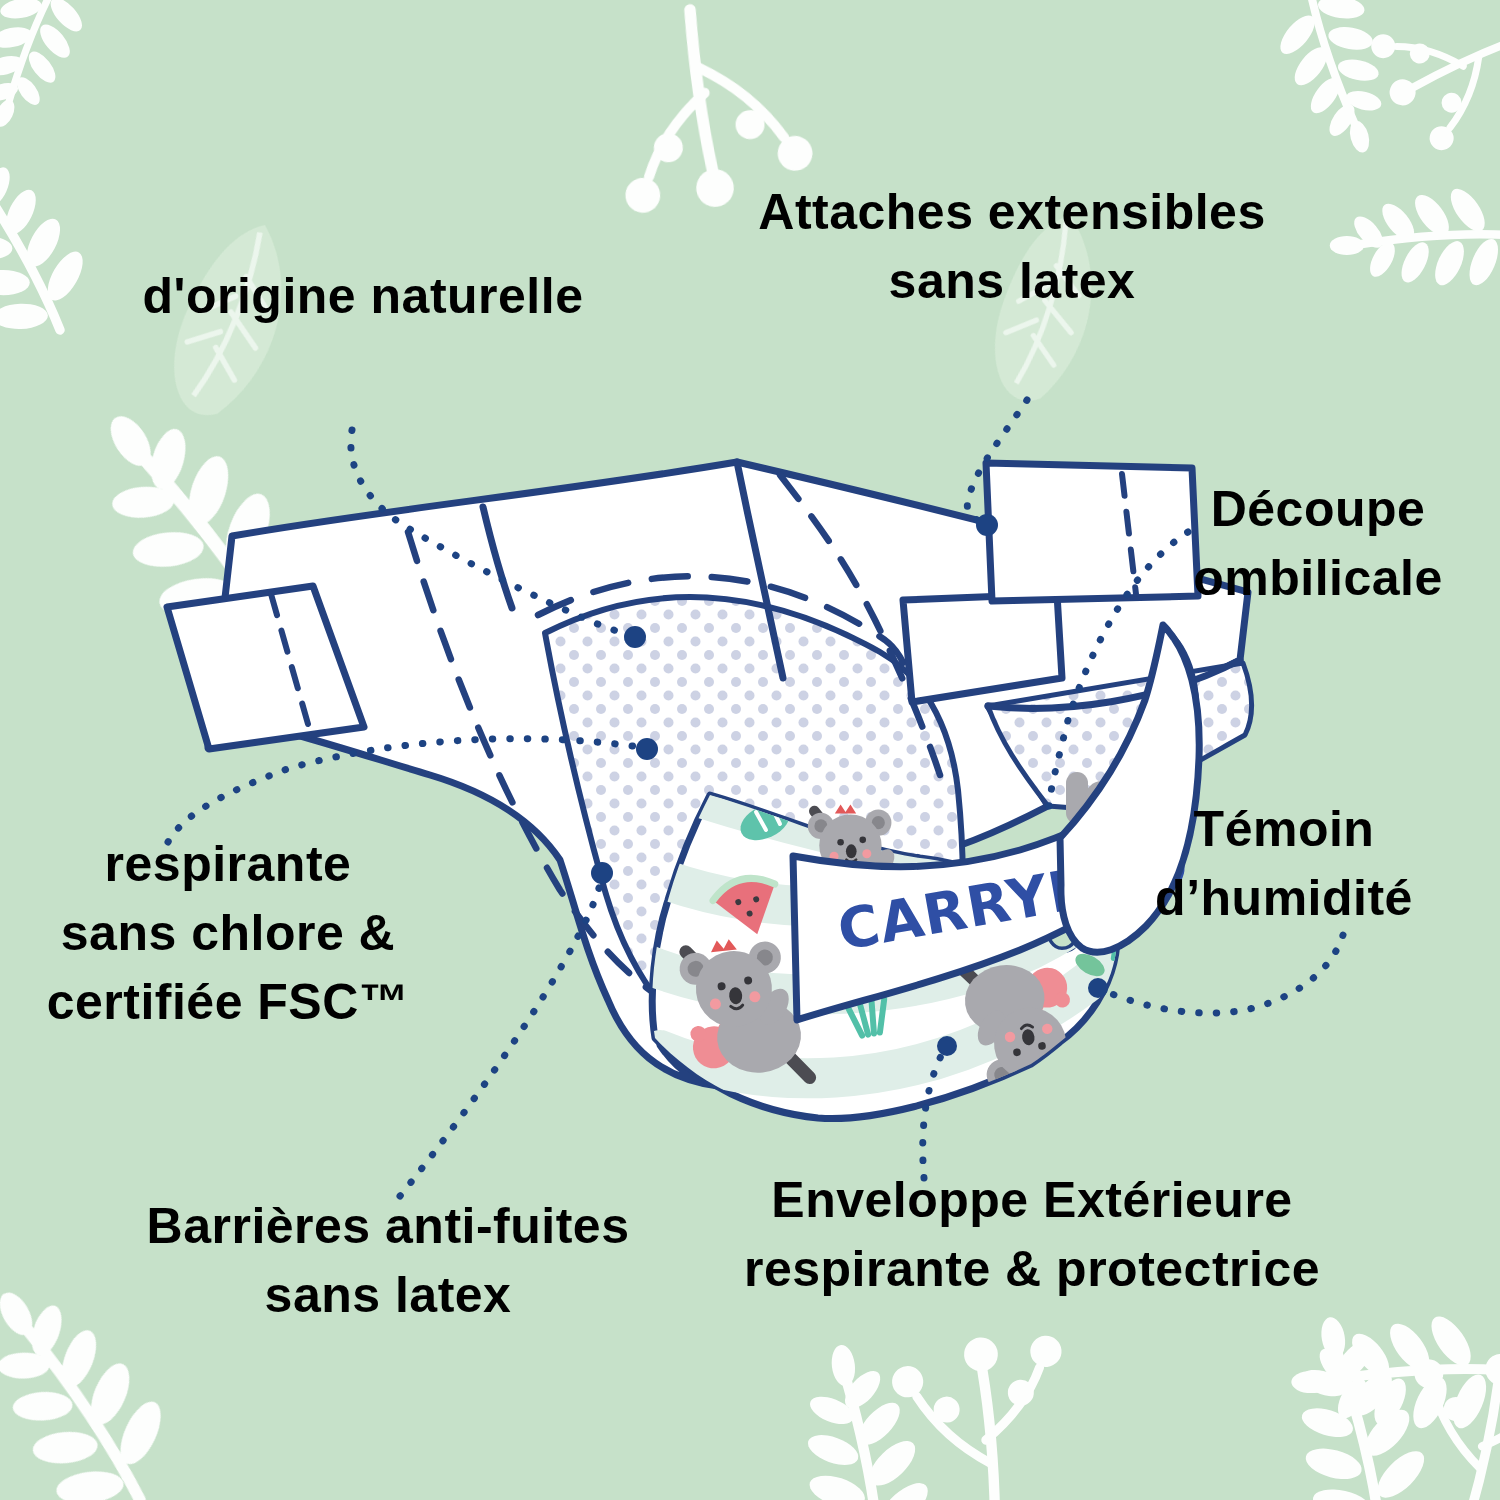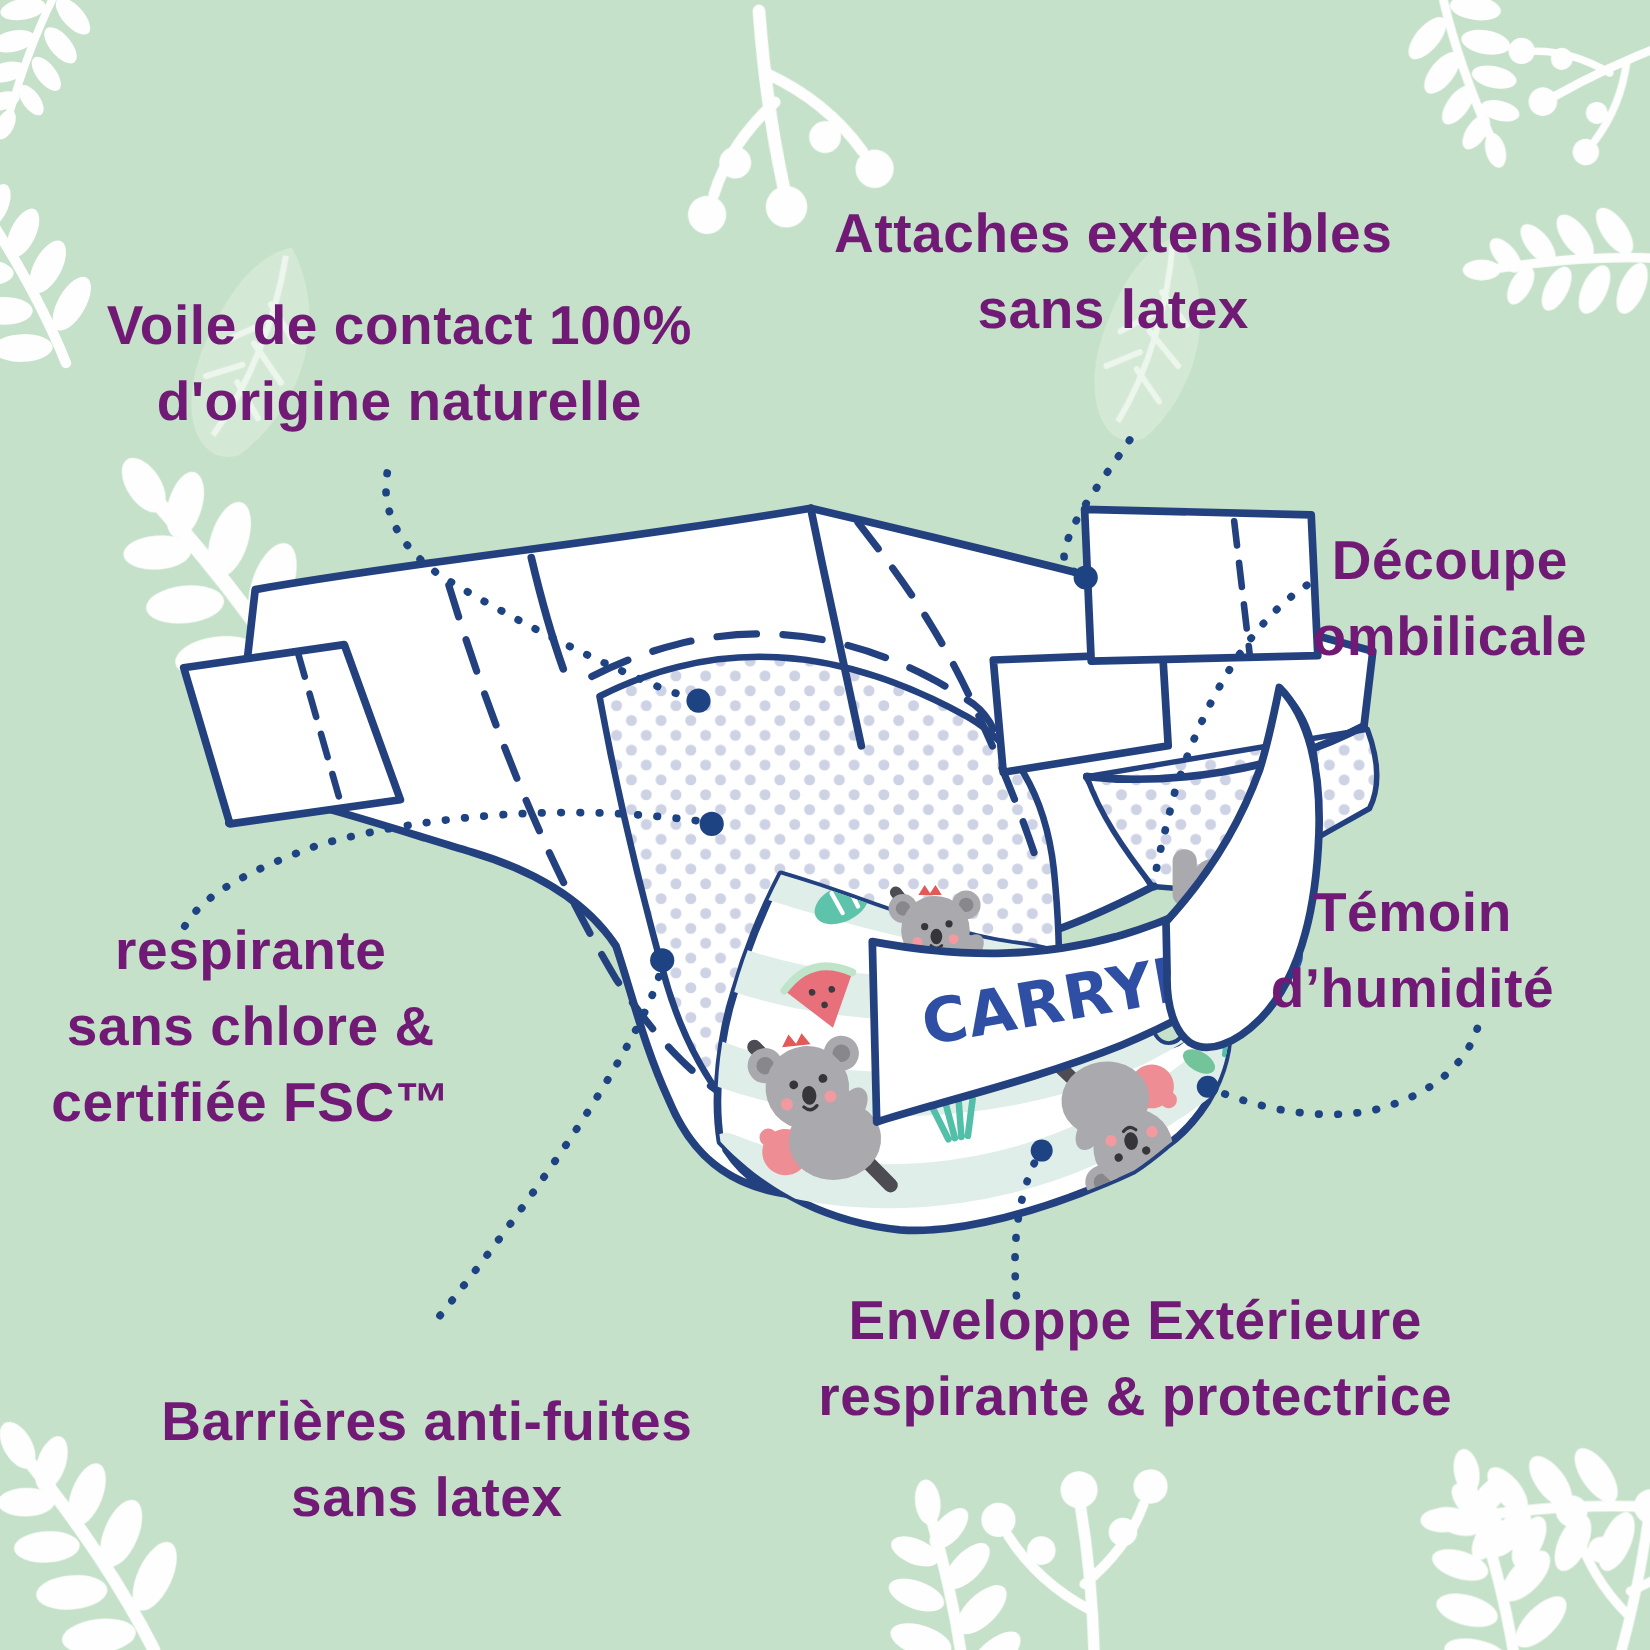--- a/index.html
+++ b/index.html
@@ -1,20 +1,20 @@
 <!DOCTYPE html>
 <html><head>
 <meta charset="utf-8">
 <style>
   html,body{margin:0;padding:0;width:1500px;height:1500px;overflow:hidden;}
   .stage{position:relative;width:1500px;height:1500px;background:#c6e1c9;
          font-family:"Liberation Sans",sans-serif;}
   .stage svg{position:absolute;left:0;top:0;}
   .label{position:absolute;transform:translateX(-50%);text-align:center;
-         color:#701a75;font-weight:700;font-size:50px;line-height:69px;
+         color:#000000;font-weight:700;font-size:50px;line-height:69px;
          letter-spacing:.5px;white-space:nowrap;}
   .logo-text{font-family:"DejaVu Sans","Liberation Sans",sans-serif;
              font-weight:bold;letter-spacing:1px;}
 </style>
 </head>
 <body>
 
 <div class="stage">
 
 <svg width="1500" height="1500" viewBox="0 0 1500 1500">
@@ -222,21 +222,20 @@
     <circle cx="635" cy="637" r="11"></circle>
     <circle cx="987" cy="525" r="11"></circle>
     <circle cx="647" cy="749" r="11"></circle>
     <circle cx="602" cy="873" r="11"></circle>
     <circle cx="1098" cy="988" r="10"></circle>
     <circle cx="947" cy="1046" r="10"></circle>
   </g>
 </svg>
 
   <div class="label" style="left:363px;top:262px">
-    <div>Voile de contact 100%</div>
     <div>d'origine naturelle</div>
   </div>
 
   <div class="label" style="left:1012px;top:178px">
     <div>Attaches extensibles</div>
     <div>sans latex</div>
   </div>
 
   <div class="label" style="left:1318px;top:475px">
     <div>Découpe</div>
@@ -247,21 +246,21 @@
     <div>Témoin</div>
     <div>d’humidité</div>
   </div>
 
   <div class="label" style="left:228px;top:830px">
     <div>respirante</div>
     <div>sans chlore &amp;</div>
     <div>certifiée FSC™</div>
   </div>
 
-  <div class="label" style="left:388px;top:1258px">
+  <div class="label" style="left:388px;top:1192px">
     <div>Barrières anti-fuites</div>
     <div>sans latex</div>
   </div>
 
   <div class="label" style="left:1032px;top:1166px">
     <div>Enveloppe Extérieure</div>
     <div>respirante &amp; protectrice</div>
   </div>
 
 </div>

